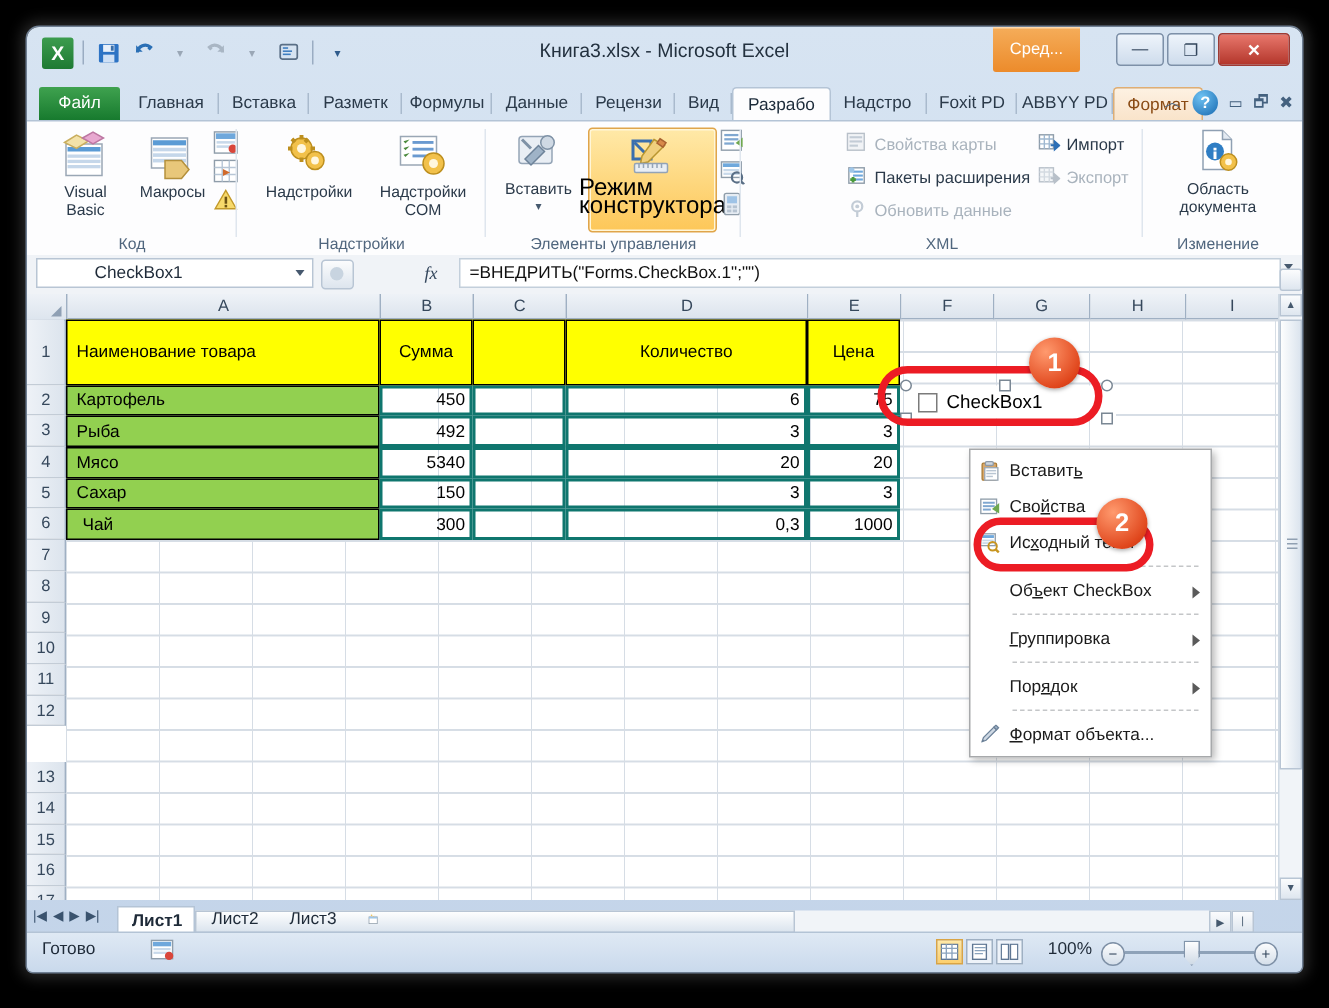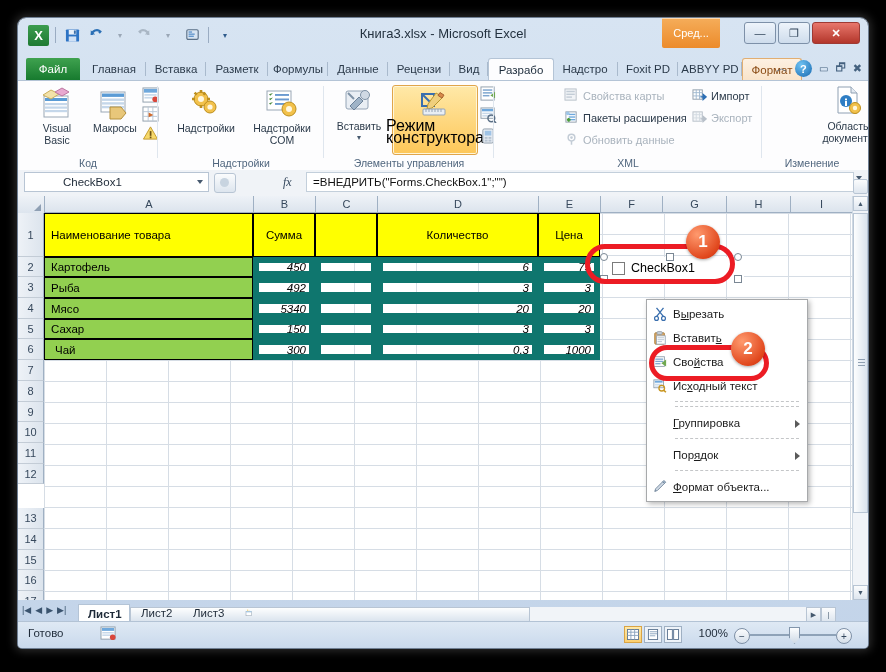--- a/index.html
+++ b/index.html
@@ -90,21 +90,21 @@
     border-bottom:1px solid #9fb0c3;font-size:11px;color:#36485c;display:flex;align-items:center;justify-content:center;box-sizing:border-box;}
   .rowhdr{position:absolute;left:0;top:17px;width:26px;}
   .rh{width:26px;background:linear-gradient(90deg,#eef2f7,#dce4ed);border-right:1px solid #9fb0c3;
     border-bottom:1px solid #c3ccd6;font-size:11px;color:#36485c;display:flex;align-items:center;justify-content:center;box-sizing:border-box;}
   .cells{position:absolute;left:26px;top:17px;}
   .cell{position:absolute;box-sizing:border-box;border-right:1px solid #d6dde5;border-bottom:1px solid #d6dde5;
     font-size:11.5px;color:#000;display:flex;align-items:center;padding:0 3px;overflow:hidden;white-space:nowrap;}
   .cell.hdr{background:#ffff00;border:1px solid #000;justify-content:center;font-weight:normal;}
   .cell.hdr.left{justify-content:flex-start;}
   .cell.name{background:#92d050;border:1px solid #000;}
-  .cell.num{border:6px solid #0f766e;justify-content:flex-end;font-style:italic;}
+  .cell.num{border:2px solid #0f766e;justify-content:flex-end;}
 
   
   .ctrl{position:absolute;display:flex;align-items:center;gap:6px;background:#fff;}
   .ctrl .box{width:11px;height:11px;border:1px solid #7b7b7b;background:#fff;}
   .ctrl .cl{font-size:12.5px;color:#000;}
   .handle{position:absolute;width:6px;height:6px;background:#fff;border:1px solid #7a8794;}
   .handle.r{border-radius:50%;}
 
   
   .ctxmenu{position:absolute;left:628px;top:281px;width:160px;background:#fff;border:1px solid #a7a9ab;
@@ -501,21 +501,21 @@
                 <path d="M9 9.5h5.5M12 7l3 2.6-3 2.6z" stroke="#b8c0c9" stroke-width="1.5" fill="#b8c0c9"></path>
               </svg>
         </span>
         <span>Экспорт</span>
       </div>
       <div class="glabel" style="left:0;width:268px;">XML</div>
       <div class="gsep"></div>
     </div>
 
     <div class="grp" style="left:744px;width:100px;">
-      <div class="bigbtn" style="left:18px;top:4px;width:64px;margin-left:36px;">
+      <div class="bigbtn" style="left:18px;top:4px;width:64px;">
         <span class="icn">
           <svg width="36" height="34" viewBox="0 0 36 34">
                 <path d="M8 2h13l6 6v20H8z" fill="#fff" stroke="#8fa0b3"></path>
                 <path d="M21 2v6h6" fill="#e3eaf2" stroke="#8fa0b3"></path>
                 <circle cx="16" cy="16" r="6" fill="#2f7ec4"></circle>
                 <rect x="15" y="13.5" width="2" height="1.8" fill="#fff"></rect>
                 <rect x="15" y="16" width="2" height="5" fill="#fff"></rect>
                 <circle cx="25" cy="23" r="5.5" fill="#f2c14b" stroke="#bd8f1e"></circle>
                 <circle cx="25" cy="23" r="2.2" fill="#fff7e0"></circle>
               </svg>
@@ -628,30 +628,20 @@
       <div class="handle r" style="left:690px;top:40px;"></div>
       <div class="handle" style="left:556px;top:62px;"></div>
       <div class="handle" style="left:690px;top:62px;"></div>
     </div>
   </div>
 
   <div class="ctxmenu">
     <div class="mi">
       <span class="mic">
         <svg width="14" height="14" viewBox="0 0 16 16">
-              <path d="M4 1l8 10M12 1L4 11" stroke="#3a6fae" stroke-width="1.5" fill="none"></path>
-              <circle cx="4" cy="13" r="2.2" fill="none" stroke="#3a6fae" stroke-width="1.4"></circle>
-              <circle cx="12" cy="13" r="2.2" fill="none" stroke="#3a6fae" stroke-width="1.4"></circle>
-            </svg>
-      </span>
-      <span class="mtxt">В<u>ы</u>резать</span>
-    </div>
-    <div class="mi">
-      <span class="mic">
-        <svg width="14" height="14" viewBox="0 0 16 16">
               <rect x="2" y="2" width="11" height="13" rx="1" fill="#d9a86a" stroke="#a97b36"></rect>
               <rect x="4.5" y="0.8" width="6" height="3" rx="1" fill="#cfd7df" stroke="#8d99a6"></rect>
               <rect x="4" y="5.5" width="10" height="9.5" fill="#fff" stroke="#9aa7b5"></rect>
               <g fill="#b9c6d3">
                 <rect x="5.2" y="7.2" width="7.5" height="1.1"></rect>
                 <rect x="5.2" y="9.4" width="7.5" height="1.1"></rect>
                 <rect x="5.2" y="11.6" width="5" height="1.1"></rect>
               </g>
             </svg>
       </span>
@@ -680,20 +670,25 @@
                 <rect x="2.2" y="5.4" width="8.6" height="1.3"></rect>
                 <rect x="2.2" y="7.4" width="8.6" height="1.3"></rect>
               </g>
               <circle cx="10" cy="10.5" r="3.2" fill="none" stroke="#c8951f" stroke-width="1.5"></circle>
               <path d="M12.3 12.8l2.4 2.4" stroke="#c8951f" stroke-width="1.8"></path>
             </svg>
       </span>
       <span class="mtxt">Ис<u>х</u>одный текст</span>
     </div>
     <div class="msep"></div>
+    <div class="mi">
+      <span class="mic"></span>
+      <span class="mtxt">Об<u>ъ</u>ект CheckBox</span>
+      <i class="marrow"></i>
+    </div>
     <div class="msep"></div>
     <div class="mi">
       <span class="mic"></span>
       <span class="mtxt"><u>Г</u>руппировка</span>
       <i class="marrow"></i>
     </div>
     <div class="msep"></div>
     <div class="mi">
       <span class="mic"></span>
       <span class="mtxt">Пор<u>я</u>док</span>

